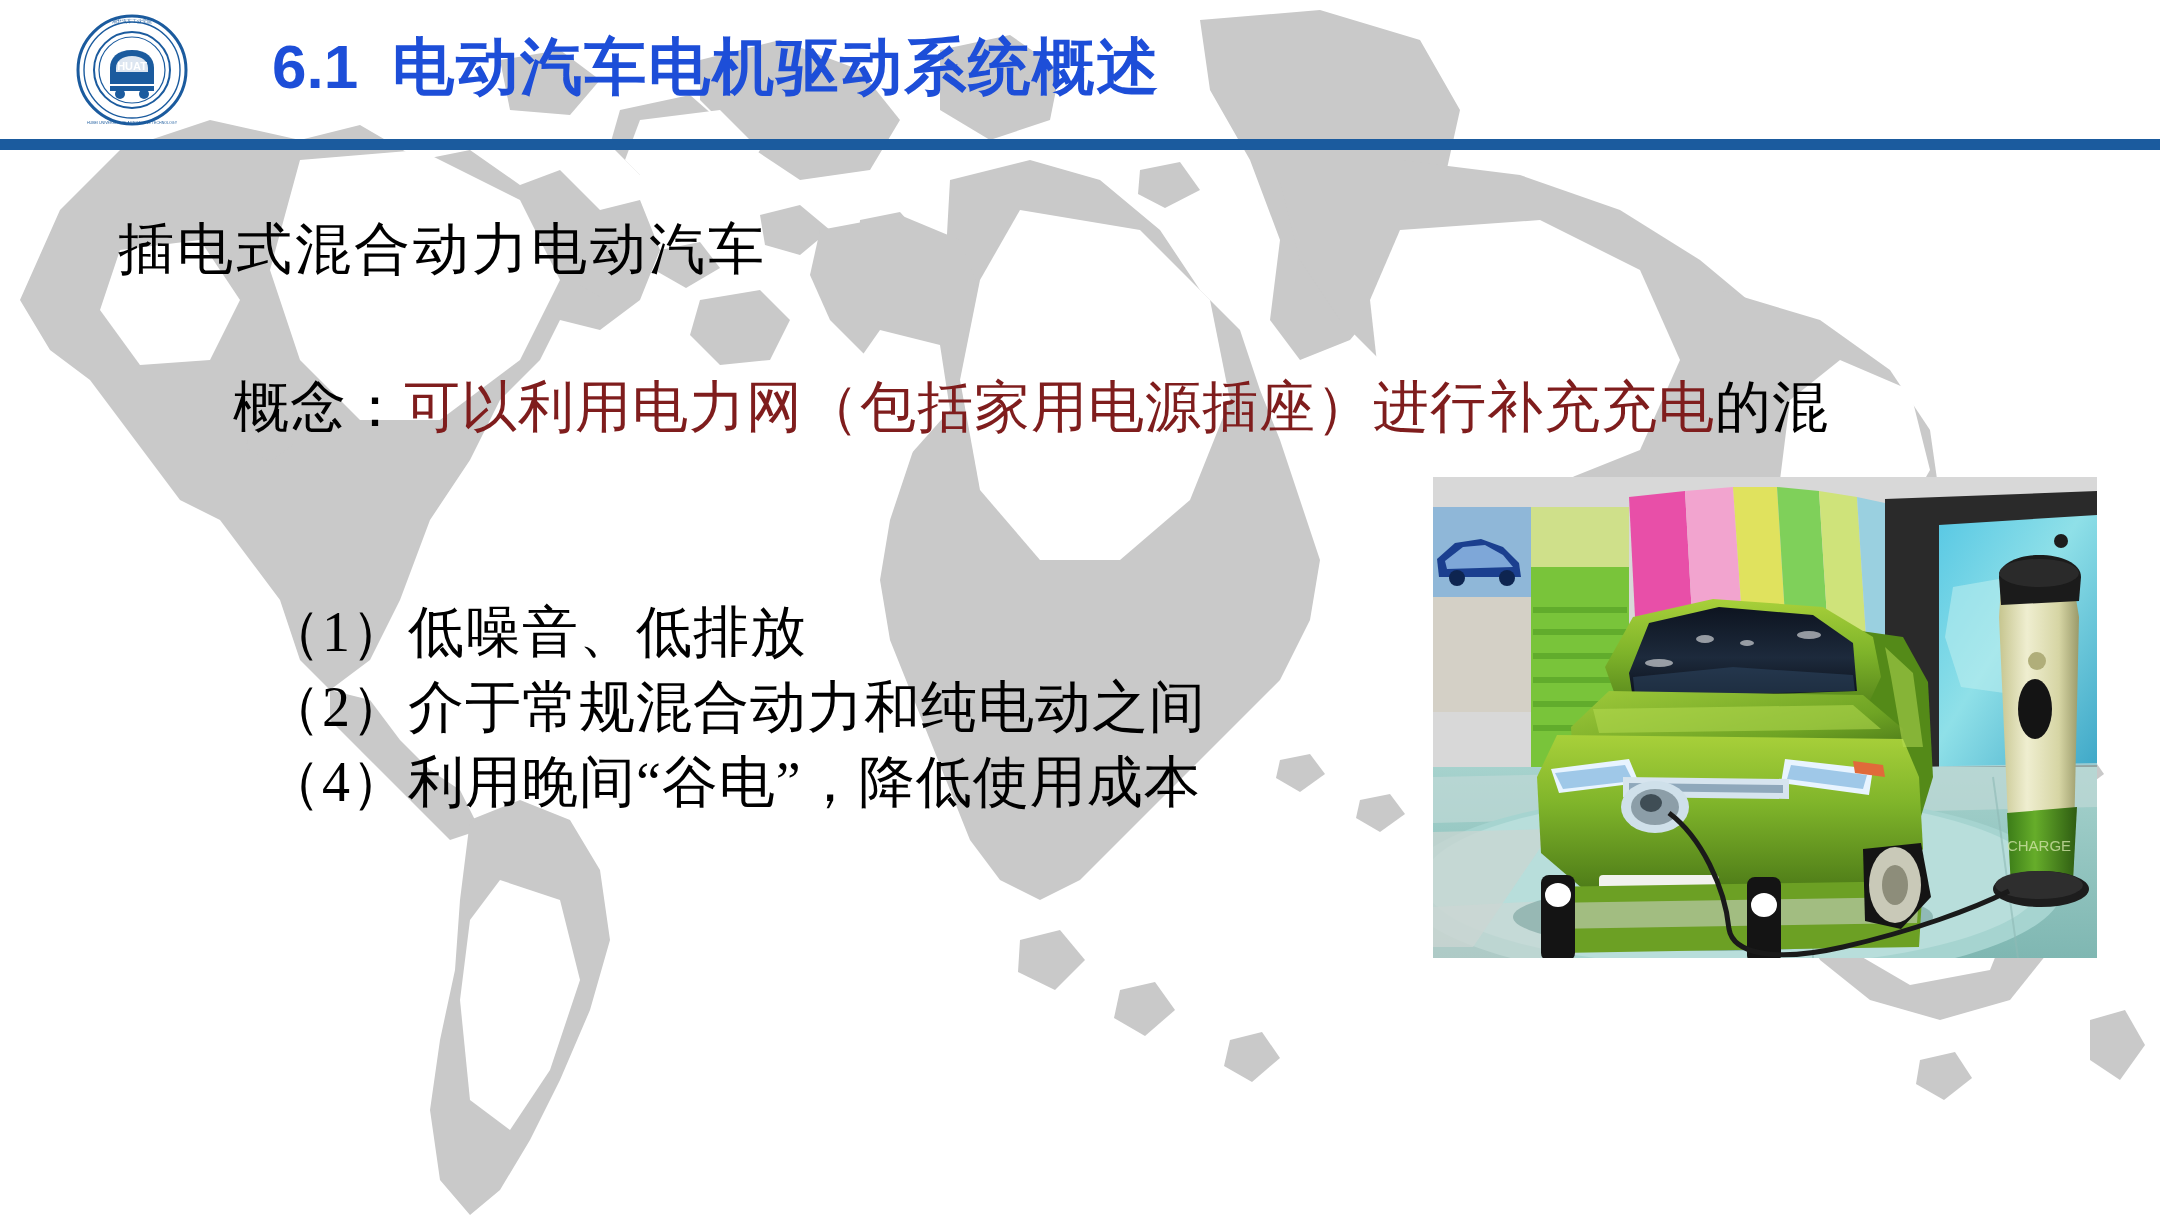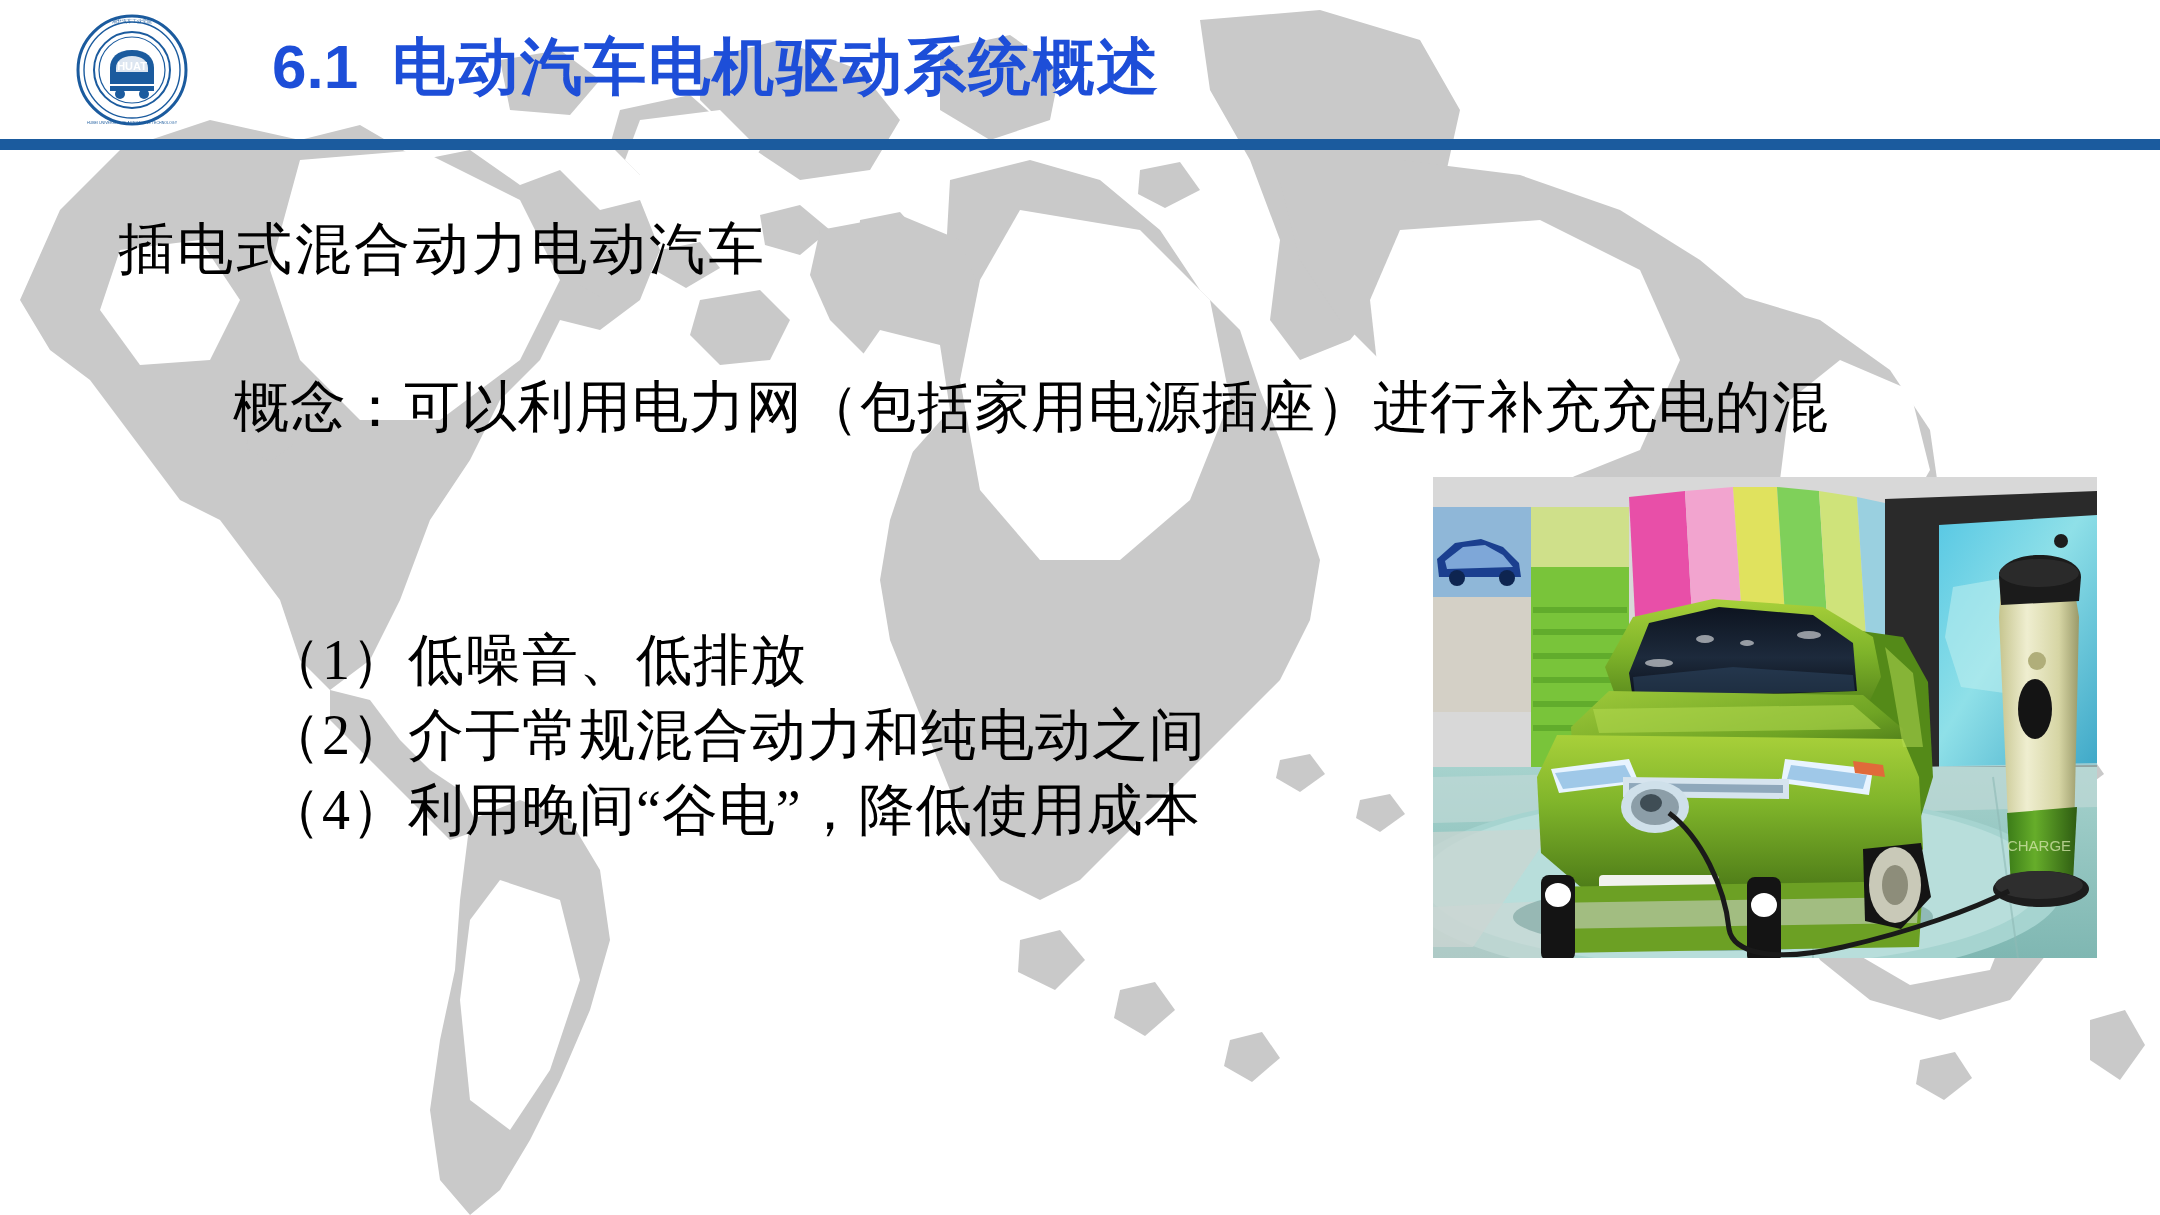--- a/index.html
+++ b/index.html
@@ -101,39 +101,38 @@
     left: 118px;
     top: 220px;
     font-size: 56px;
     letter-spacing: 1px;
   }
   #concept-line1 .indent {
     display: inline-block;
     width: 115px;
   }
   .red {
-    color: #000000;
+    color: #7f1d1d;
   }
   #concept-line2 {
     left: 118px;
     top: 296px;
     font-size: 56px;
     letter-spacing: 1px;
   }
   #features-label {
     left: 233px;
     top: 372px;
     font-size: 56px;
     letter-spacing: 2px;
   }
   .feature {
     left: 265px;
     font-size: 56px;
     letter-spacing: 1px;
-    margin-top: 28px;
   }
   #feature-1 { top: 445px; }
   #feature-2 { top: 520px; }
   #feature-3 { top: 595px; }
   #feature-4 { top: 670px; }
 
   
   #photo {
     position: absolute;
     left: 1433px;

